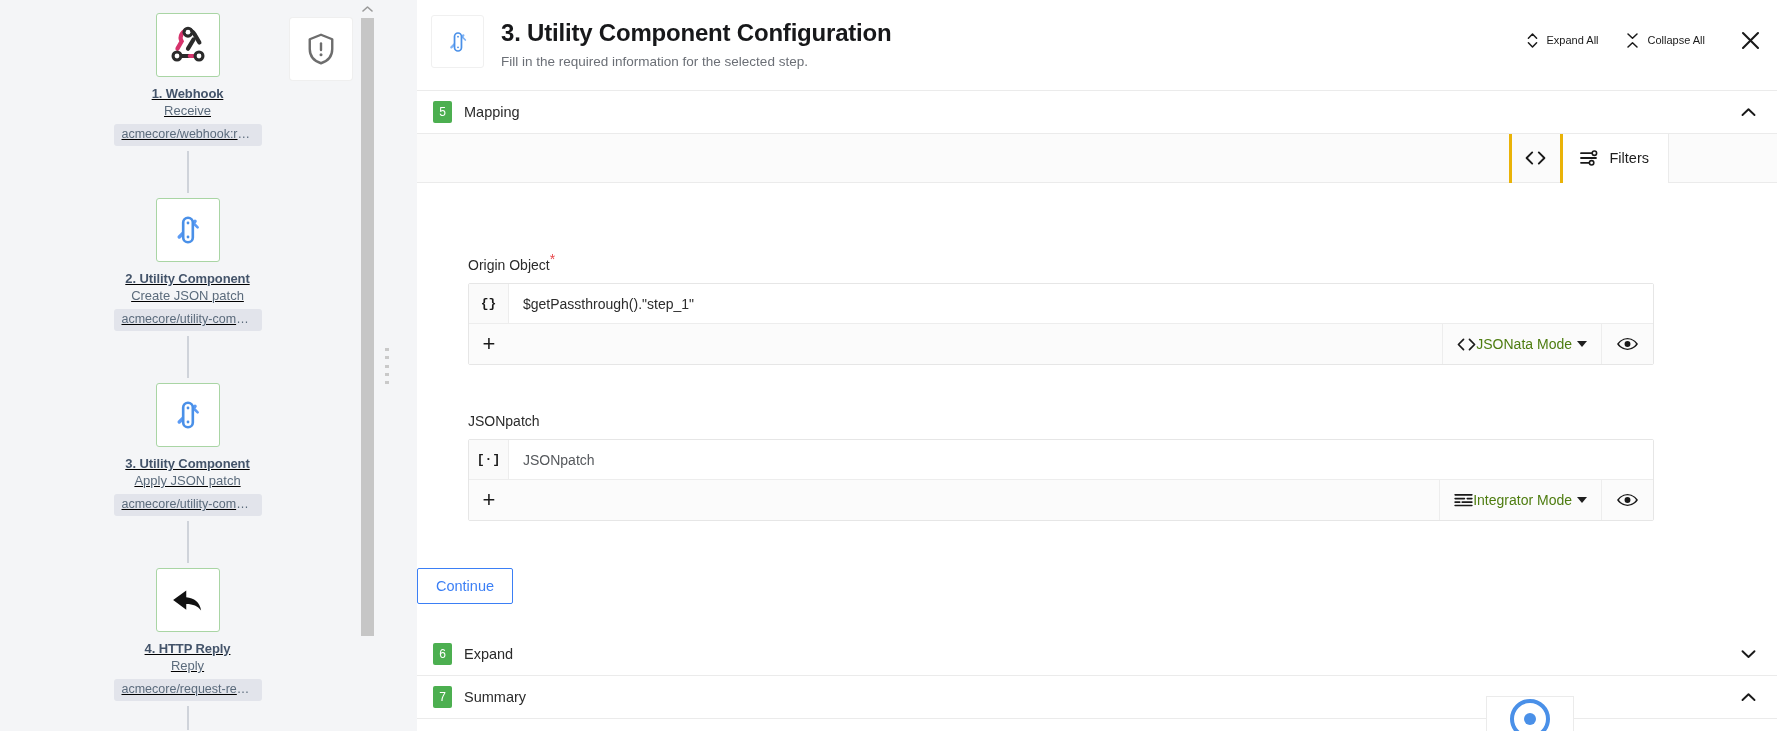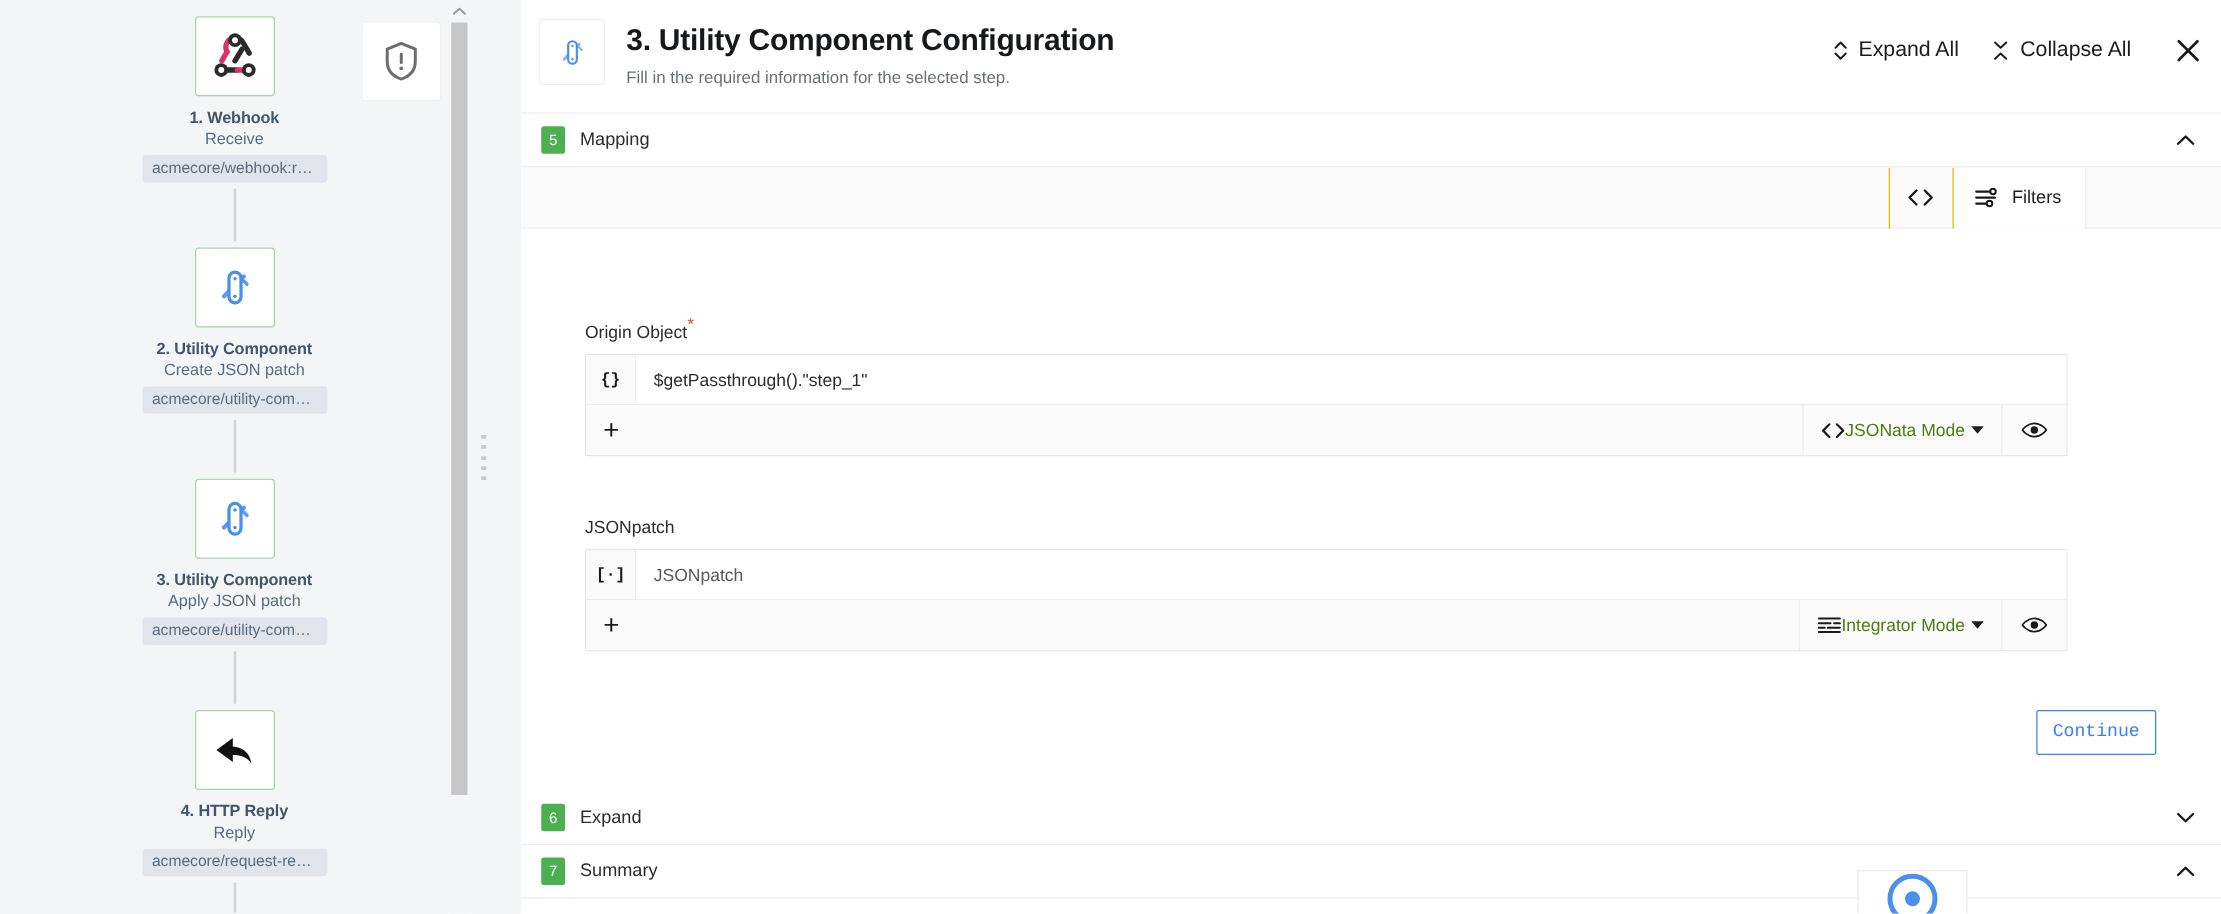--- a/index.html
+++ b/index.html
@@ -32,21 +32,21 @@
   .flow-column {
     position: absolute;
     left: 0; top: 0;
     width: 375px;
     padding-top: 13px;
     display: flex;
     flex-direction: column;
     align-items: center;
   }
 
-  .flow-node { display: flex; flex-direction: column; align-items: center; width: 100%; }
+  .flow-node { display: flex; flex-direction: column; align-items: center; width: 100%; text-decoration: underline; }
 
   .node-tile {
     width: 64px; height: 64px;
     background: #ffffff;
     border: 1px solid #a9d5a4;
     border-radius: 3px;
     display: flex; align-items: center; justify-content: center;
   }
 
   .node-title {
@@ -169,21 +169,21 @@
   #header-actions {
     position: absolute;
     right: 16px; top: 29px;
     display: flex;
     align-items: center;
     gap: 0;
   }
   .hdr-btn {
     display: flex; align-items: center;
     gap: 9px;
-    font-size: 17px;
+    font-size: 11px;
     color: #1a1a1a;
     cursor: pointer;
     padding: 0 0 0 0;
     margin-left: 27px;
     background: none; border: none;
     font-family: inherit;
   }
   #close-x {
     margin-left: 34px;
     cursor: pointer;
@@ -235,21 +235,21 @@
     align-items: center;
     justify-content: flex-end;
     padding-right: 0;
   }
   #toolbar-inner {
     display: flex; align-items: center; height: 49px;
   }
   .tb-cell {
     display: flex; align-items: center; justify-content: center;
     height: 49px;
-    border-left: 1px solid #eab308;
+    border-left: 3px solid #eab308;
     cursor: pointer;
   }
   #tb-code { width: 51px; }
   #tb-filters {
     padding: 0 19px 0 17px;
     gap: 11px;
     font-size: 14.5px;
     color: #1d1d1d;
     background: #ffffff;
     border-right: 1px solid #ebebeb;
@@ -338,23 +338,22 @@
   .eye-cell {
     width: 52px; height: 40px;
     display: flex; align-items: center; justify-content: center;
     border-left: 1px solid #ededed;
     cursor: pointer;
   }
 
   
   #continue-row {
     display: flex;
-    justify-content: flex-end;
+    justify-content: flex-start;
     padding: 47px 52px 29px 0;
-    font-family: Liberation Mono, monospace;
   }
   #continue-btn {
     width: 96px; height: 36px;
     border: 1px solid #3b7ff5;
     background: #ffffff;
     color: #3b7ff5;
     font-size: 14.5px;
     font-family: inherit;
     border-radius: 2px;
     cursor: pointer;

